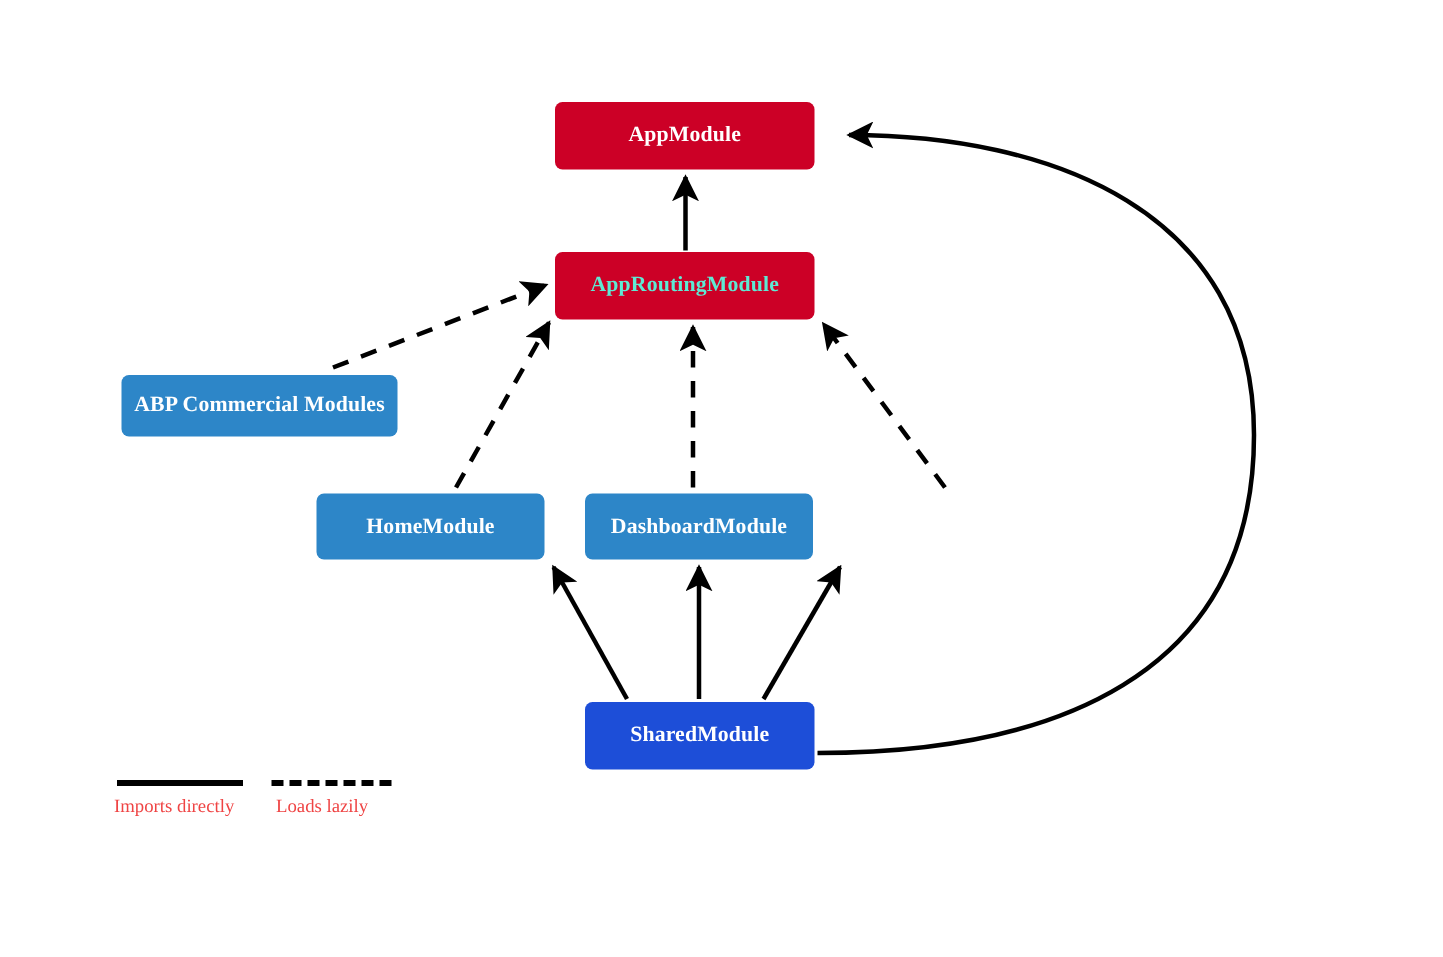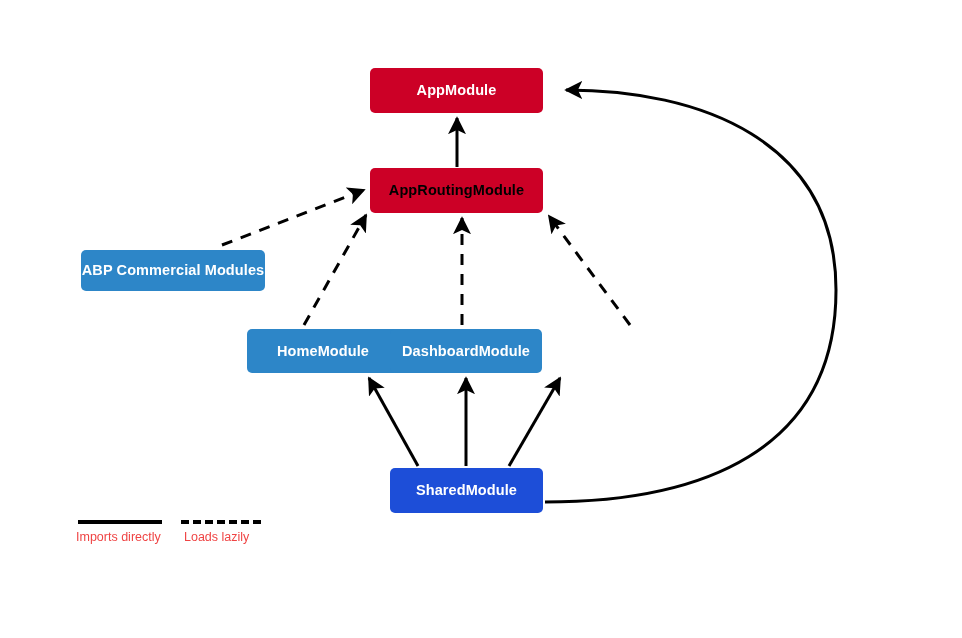--- a/index.html
+++ b/index.html
@@ -13,20 +13,21 @@
     position: relative;
     overflow: hidden;
     font-family: "Liberation Sans", sans-serif;
   }
   #diagram-canvas {
     position: absolute;
     left: 0;
     top: 0;
     width: 962px;
     height: 638px;
+    font-family: Liberation Serif, serif;
   }
   .edge-layer {
     position: absolute;
     left: 0;
     top: 0;
     width: 962px;
     height: 638px;
     pointer-events: none;
   }
   .node {
@@ -87,25 +88,25 @@
 
     <line x1="418" y1="466" x2="369" y2="378" stroke="#000000" stroke-width="3" marker-end="url(#arrowhead)"></line>
 
     <line x1="466" y1="466" x2="466" y2="378" stroke="#000000" stroke-width="3" marker-end="url(#arrowhead)"></line>
 
     <line x1="509" y1="466" x2="560" y2="378" stroke="#000000" stroke-width="3" marker-end="url(#arrowhead)"></line>
   </svg>
 
   <div class="node" id="node-app-module" style="left: 370px; top: 68px; width: 173px; height: 45px; background: rgb(204, 0, 38); color: rgb(255, 255, 255);">AppModule</div>
 
-  <div class="node" id="node-app-routing-module" style="left: 370px; top: 168px; width: 173px; height: 45px; background: rgb(204, 0, 38); color: #000000;">AppRoutingModule</div>
+  <div class="node" id="node-app-routing-module" style="left: 370px; top: 168px; width: 173px; height: 45px; background: rgb(204, 0, 38); color: #5eead4;">AppRoutingModule</div>
 
   <div class="node" id="node-abp-commercial" style="left: 81px; top: 250px; width: 184px; height: 41px; background: rgb(45, 134, 200); color: rgb(255, 255, 255);">ABP Commercial Modules</div>
 
-  <div class="node" id="node-home-module" style="left: 211px; top: 329px; width: 152px; height: 44px; background: rgb(45, 134, 200); color: rgb(255, 255, 255); margin-left: 36px;">HomeModule</div>
+  <div class="node" id="node-home-module" style="left: 211px; top: 329px; width: 152px; height: 44px; background: rgb(45, 134, 200); color: rgb(255, 255, 255);">HomeModule</div>
 
   <div class="node" id="node-dashboard-module" style="left: 390px; top: 329px; width: 152px; height: 44px; background: rgb(45, 134, 200); color: rgb(255, 255, 255);">DashboardModule</div>
 
 
   <div class="node" id="node-shared-module" style="left: 390px; top: 468px; width: 153px; height: 45px; background: #1d4ed8; color: rgb(255, 255, 255);">SharedModule</div>
 
   <div class="legend">
     <div class="legend-swatch legend-solid" style="left:78px; top:520px; width:84px;"></div>
     <div class="legend-label" style="left:76px; top:530px;">Imports directly</div>
 

